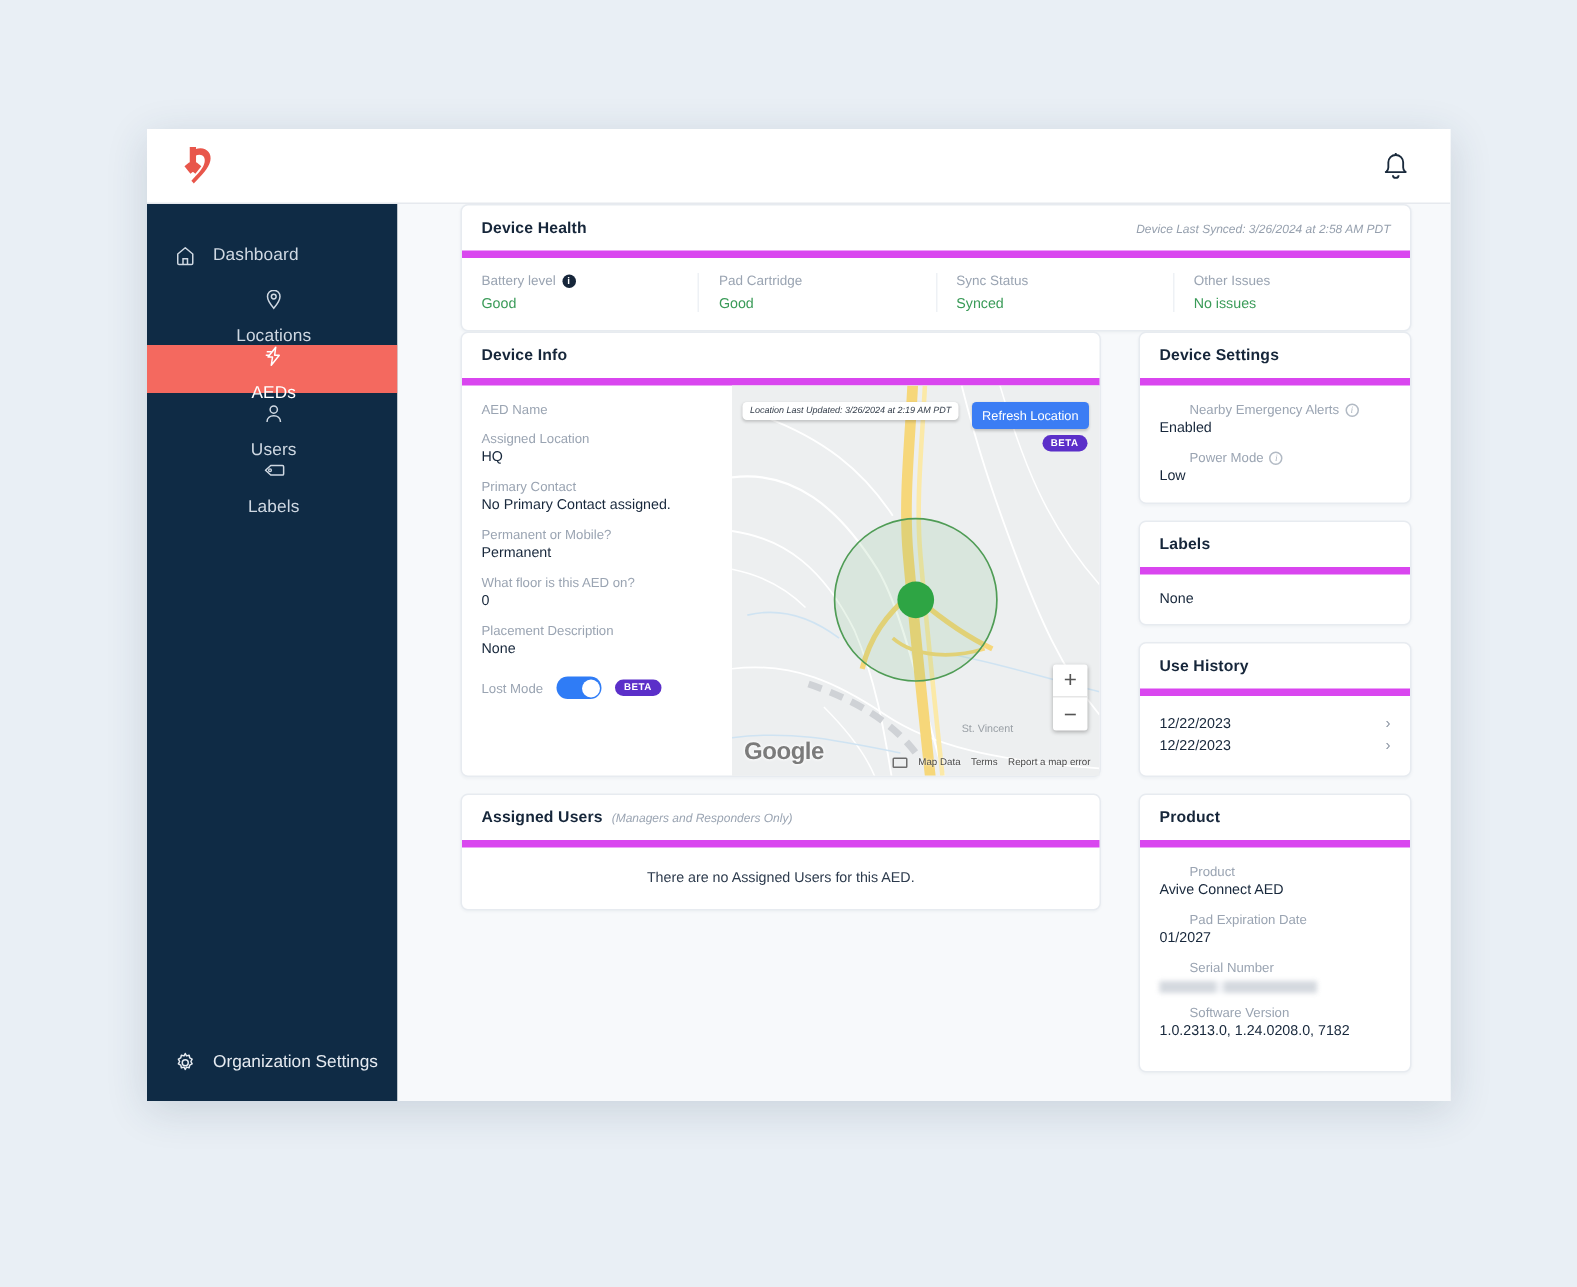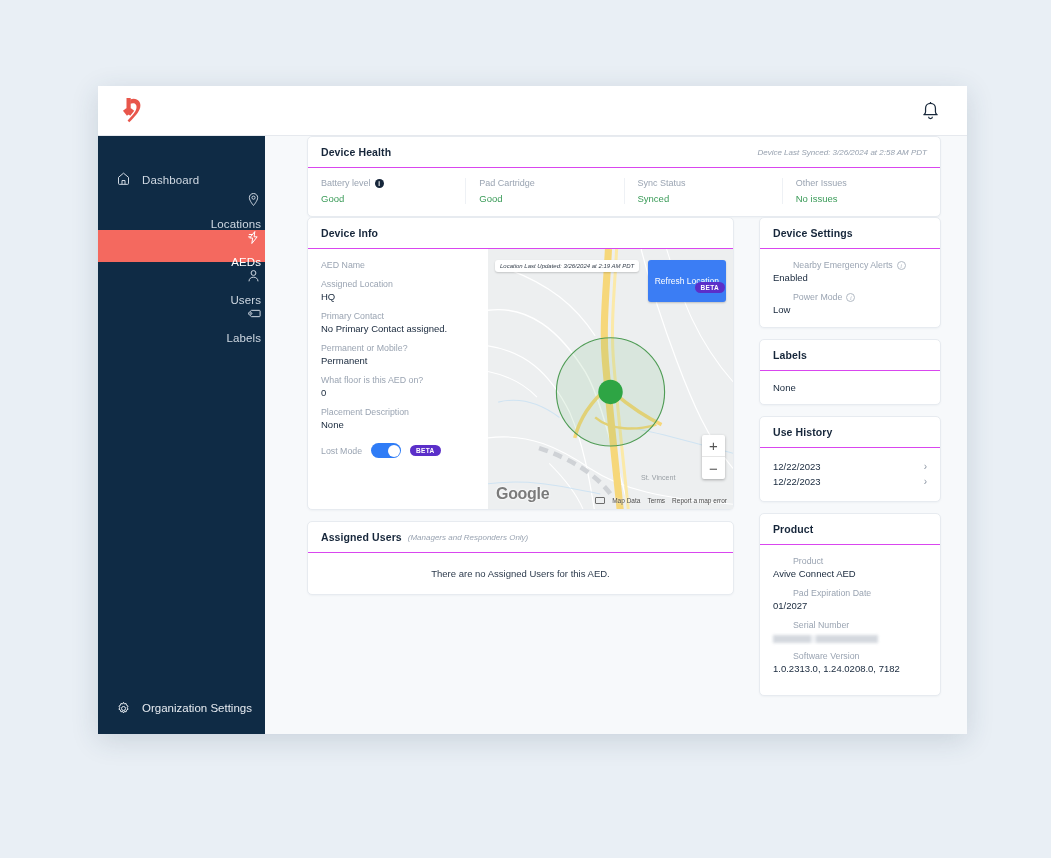--- a/index.html
+++ b/index.html
@@ -47,23 +47,23 @@
   .sidebar {
     width: 167px;
     background: #0f2b45;
     display: flex;
     flex-direction: column;
     flex: 0 0 167px;
     padding-top: 18px;
   }
   .nav-list { flex: 1 1 auto; }
   .nav-item {
-    display: flex; align-items: flex-end; gap: 11px;
+    display: flex; align-items: center; gap: 11px;
     height: 32px;
-    padding: 0 4px 0 18px;
+    padding: 0 16px 0 18px;
     color: #cfd8e2;
     font-size: 11.5px;
     letter-spacing: .1px;
     cursor: pointer;
     margin-bottom: 0px;
   }
   .nav-item + .nav-item { margin-top: 0; flex-direction: column; }
   .nav-item.active { background: #f4695f; color: #ffffff; }
   .nav-item svg { flex: 0 0 auto; }
   .org-settings {
@@ -111,21 +111,21 @@
   
   .card {
     background: #fff;
     border: 1px solid #e7ebf0;
     border-radius: 5px;
     box-shadow: 0 1px 2px rgba(20,40,70,0.04);
   }
   .card-head {
     display: flex; align-items: center;
     padding: 9px 13px;
-    border-bottom: 1px solid #d946ef;
+    border-bottom: 5px solid #d946ef;
   }
   .card-title {
     font-size: 10.5px; font-weight: bold; color: #16263a; letter-spacing: .1px;
   }
   .card-sub {
     font-size: 8px; color: #9aa4b2; font-style: italic; margin-left: 6px;
   }
   .card-meta {
     margin-left: auto; font-size: 8px; color: #96a0ae; font-style: italic;
   }
@@ -189,21 +189,21 @@
   .map-stamp {
     background: #fff; border-radius: 3px;
     font-size: 6px; font-style: italic; color: #333d4a;
     padding: 3px 5px; white-space: nowrap;
     box-shadow: 0 1px 2px rgba(0,0,0,.18);
   }
   .refresh-btn {
     margin-left: auto;
     background: #3b7df4; color: #fff;
     font-size: 8.5px; border-radius: 3px;
-    padding: 16px 7px; white-space: nowrap; cursor: pointer;
+    padding: 4px 7px; white-space: nowrap; cursor: pointer;
     box-shadow: 0 1px 2px rgba(0,0,0,.2);
   }
   .map-beta {
     position: absolute; right: 8px; top: 33px;
   }
   .zoom-ctl {
     position: absolute; right: 8px; bottom: 30px;
     width: 23px; background: #fff; border-radius: 2px;
     box-shadow: 0 1px 3px rgba(0,0,0,.3);
   }

